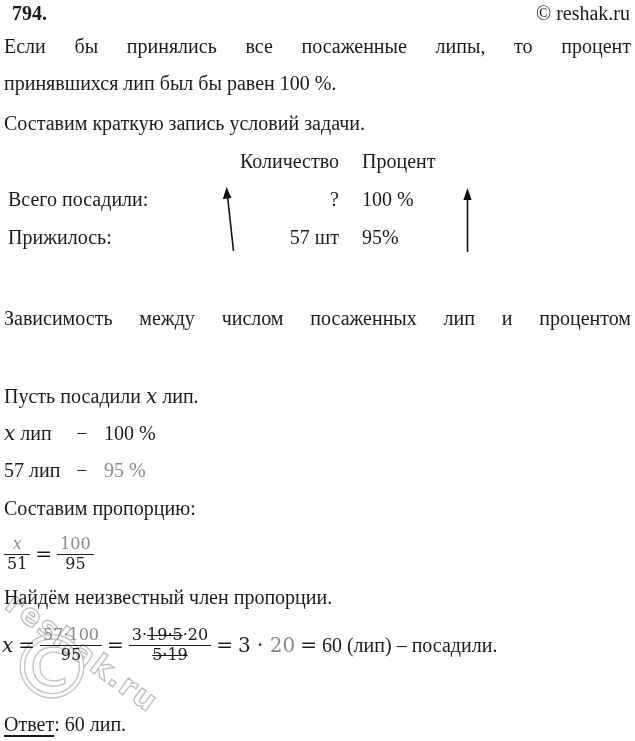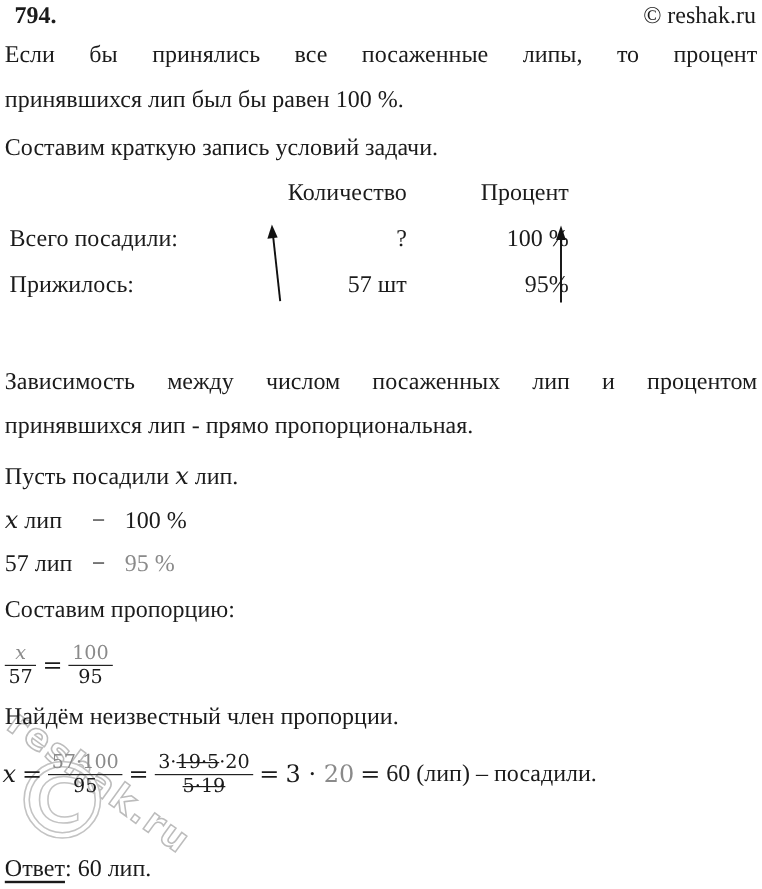--- a/index.html
+++ b/index.html
@@ -5,21 +5,21 @@
   html,body{margin:0;padding:0;background:#fff;}
   .page{position:relative;width:635px;height:741px;background:#ffffff;overflow:hidden;
         font-family:"Liberation Serif",serif;font-size:20px;color:#1b1b1b;}
   .tline{position:absolute;left:4px;right:4px;white-space:nowrap;}
   .just{white-space:normal;text-align:justify;text-align-last:justify;}
   .pnum{position:absolute;left:12px;top:2px;font-weight:bold;}
   .credit{position:absolute;right:5px;top:2px;}
   
   .c0{position:absolute;left:4px;}
   .c1{position:absolute;left:210px;width:125px;text-align:right;}
-  .c2{position:absolute;left:378px;width:92px;text-align:right;}
+  .c2{position:absolute;left:358px;width:92px;text-align:left;}
   .arrow-svg{position:absolute;}
   
   .mathvar{font-family:"DejaVu Serif",serif;font-style:italic;}
   .mathnum{font-family:"DejaVu Serif",serif;}
   .frac{display:inline-block;text-align:center;vertical-align:middle;
         font-family:"DejaVu Serif",serif;font-size:16px;line-height:1.18;}
   .frac .nm{display:block;padding:0 3px;}
   .frac .dn{display:block;border-top:1.5px solid #222;padding:0 3px;}
   .eqrow{position:absolute;display:flex;align-items:center;gap:5px;}
   .light{color:#8a8a8a;}
@@ -68,38 +68,37 @@
   <svg class="arrow-svg z1" style="left:219px;top:185px" width="22" height="70" viewBox="0 0 22 70">
     <line x1="14.5" y1="66" x2="8.5" y2="11" stroke="#111" stroke-width="1.6"></line>
     <polygon points="7.6,2 3.8,14 12.4,13" fill="#111"></polygon>
   </svg>
   <svg class="arrow-svg z1" style="left:459px;top:186px" width="18" height="70" viewBox="0 0 18 70">
     <line x1="8.5" y1="66" x2="8.5" y2="10" stroke="#111" stroke-width="1.6"></line>
     <polygon points="8.5,2 4.4,14 12.6,14" fill="#111"></polygon>
   </svg>
 
   <div class="tline just z1" style="top:307px">Зависимость между числом посаженных лип и процентом</div>
-  <div class="tline z1" style="top:344px">принявшихся лип - прямо пропорциональная.</div>
 
   <div class="tline z1" style="top:384px">
     <span>Пусть посадили </span><span class="mathvar">x</span><span> лип.</span>
   </div>
 
   <div class="tline z1" style="top:421px">
     <span class="lcol"><span class="mathvar">x</span><span> лип</span></span><span class="dash">−</span><span>100 %</span>
   </div>
   <div class="tline z1" style="top:459px">
     <span class="lcol">57 лип</span><span class="dash">−</span><span class="light">95 %</span>
   </div>
 
   <div class="tline z1" style="top:497px">Составим пропорцию:</div>
   <div class="eqrow z1" style="left:4px;top:531px;height:46px">
     <span class="frac">
       <span class="nm mathvar light">x</span>
-      <span class="dn">57</span>
+      <span class="dn">51</span>
     </span>
     <span class="mathnum">=</span>
     <span class="frac">
       <span class="nm light">100</span>
       <span class="dn">95</span>
     </span>
   </div>
 
   <div class="tline z1" style="top:586px">Найдём неизвестный член пропорции.</div>
 

